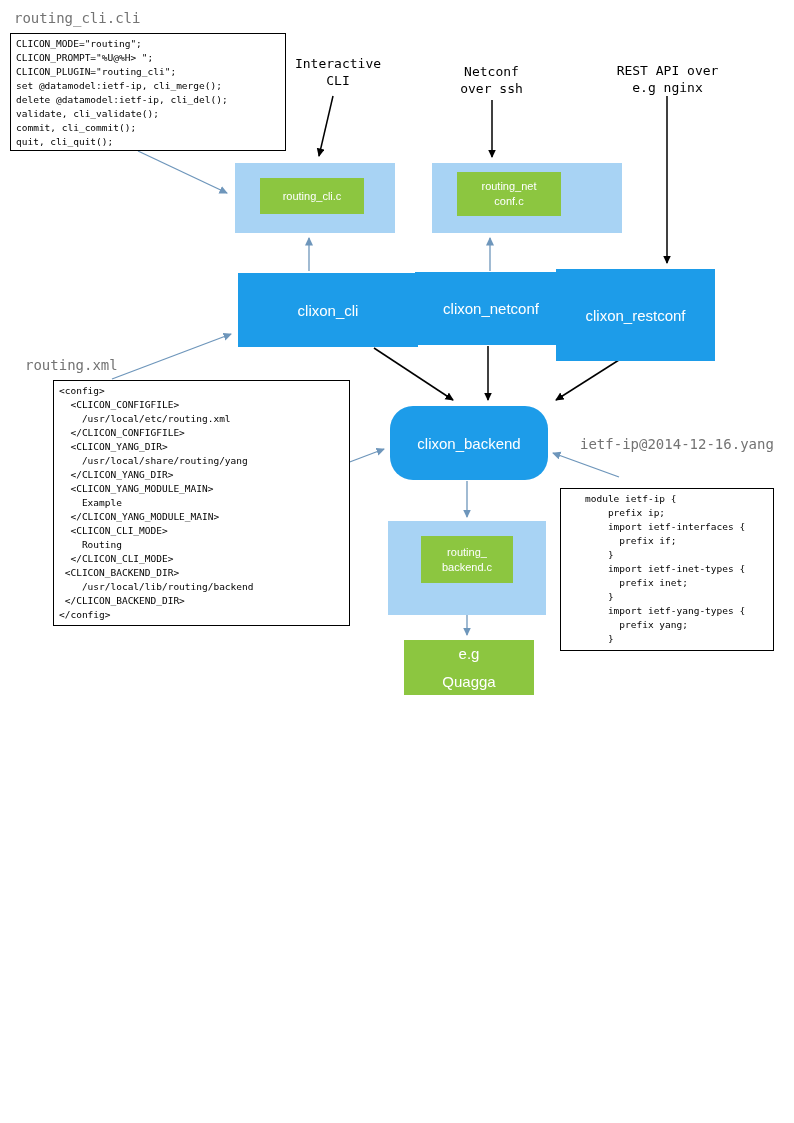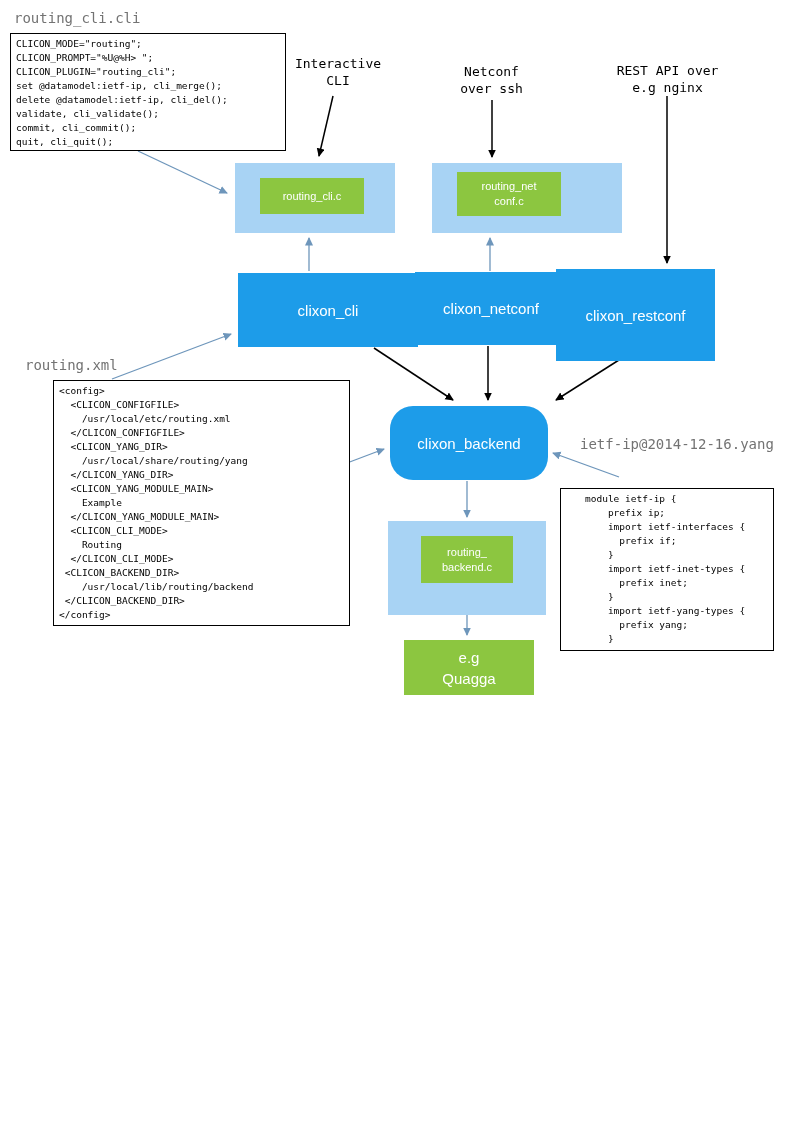--- a/index.html
+++ b/index.html
@@ -46,21 +46,21 @@
     position:absolute;
     display:flex;align-items:center;justify-content:center;
     text-align:center;
     color:#fff;
     box-sizing:border-box;
     white-space:pre-line;
   }
   .node-blue{background:var(--node-blue);font-size:15px;}
   .node-light{background:var(--node-light-blue);}
   .node-green{background:var(--node-green);font-size:11px;line-height:15px;}
-  .node-green-big{background:var(--node-green);font-size:15px;line-height:21px;}
+  .node-green-big{background:var(--node-green);font-size:15px;line-height:28px;}
   .arrows{position:absolute;left:0;top:0;pointer-events:none;}
   .arrow-black{stroke:var(--arrow-black);stroke-width:1.5;fill:none;}
   .arrow-blue{stroke:var(--arrow-blue);stroke-width:1.3;fill:none;}
   .mk-black{fill:var(--arrow-black);}
   .mk-blue{fill:var(--arrow-blue);}
 </style>
 </head>
 <body>
 
 <div class="canvas">

